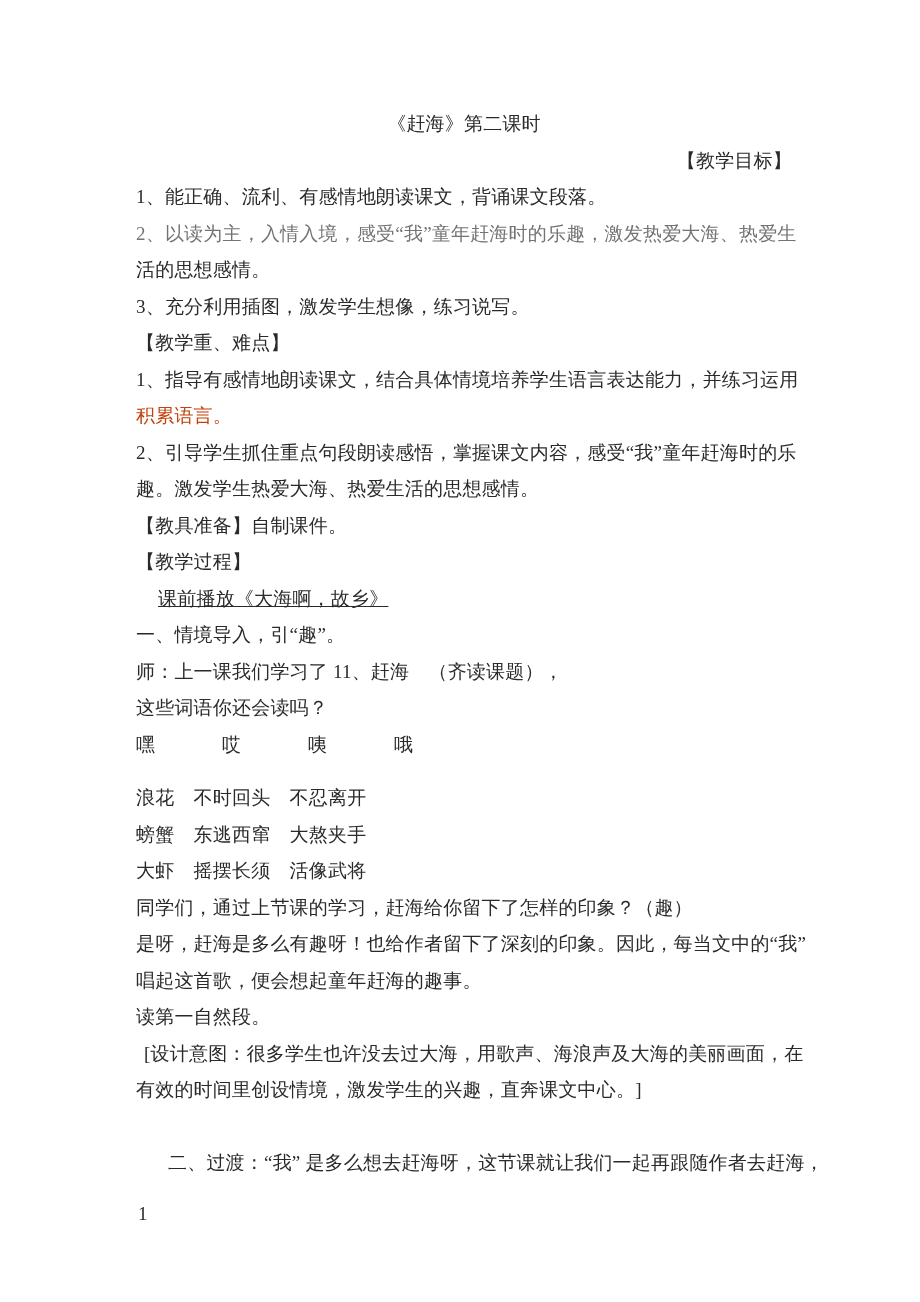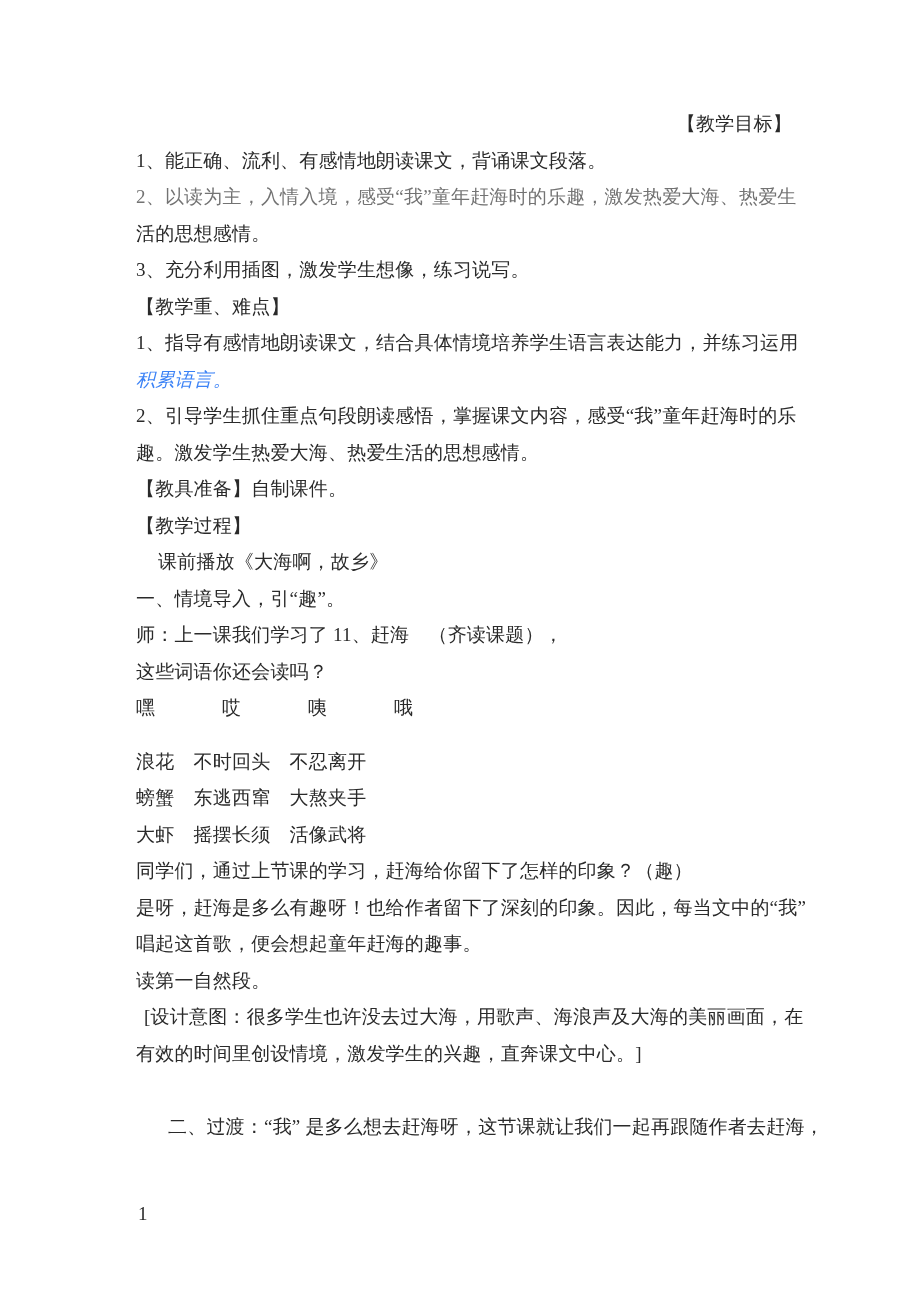--- a/index.html
+++ b/index.html
@@ -31,20 +31,21 @@
     font-size: 19px;
     color: #2a2a2a;
     white-space: pre;
     letter-spacing: 0.2px;
   }
   .title-line {
     text-align: center;
   }
   .indent-1 {
     text-indent: 22px;
+    text-decoration: underline;
   }
   .indent-half {
     text-indent: 8px;
   }
   .tabs {
     tab-size: 86px;
     -moz-tab-size: 86px;
   }
   .page-number {
     position: absolute;
@@ -54,29 +55,30 @@
     line-height: 36.5px;
     font-size: 19px;
     color: #2a2a2a;
   }
 </style>
 </head>
 <body style="background: rgb(255, 255, 255);">
 
 <div class="page">
   <div class="content">
+    <div class="line title-line" style="color: rgb(42, 42, 42);">《赶海》第二课时</div>
     <div>
         <div class="line" style="color: rgb(42, 42, 42); text-align: right;">【教学目标】</div>
         <div class="line" style="color: rgb(42, 42, 42);">1、能正确、流利、有感情地朗读课文，背诵课文段落。</div>
         <div class="line" style="color: #737373;">2、以读为主，入情入境，感受“我”童年赶海时的乐趣，激发热爱大海、热爱生</div>
         <div class="line" style="color: rgb(42, 42, 42);">活的思想感情。</div>
         <div class="line" style="color: rgb(42, 42, 42);">3、充分利用插图，激发学生想像，练习说写。</div>
         <div class="line" style="color: rgb(42, 42, 42);">【教学重、难点】</div>
         <div class="line" style="color: rgb(42, 42, 42);">1、指导有感情地朗读课文，结合具体情境培养学生语言表达能力，并练习运用</div>
-        <div class="line" style="color: #3b82f6; font-style: italic;">积累语言。</div>
+        <div class="line" style="color: #c2410c;">积累语言。</div>
         <div class="line" style="color: rgb(42, 42, 42);">2、引导学生抓住重点句段朗读感悟，掌握课文内容，感受“我”童年赶海时的乐</div>
         <div class="line" style="color: rgb(42, 42, 42);">趣。激发学生热爱大海、热爱生活的思想感情。</div>
         <div class="line" style="color: rgb(42, 42, 42);">【教具准备】自制课件。</div>
         <div class="line" style="color: rgb(42, 42, 42);">【教学过程】</div>
         <div class="line indent-1" style="color: rgb(42, 42, 42);">课前播放《大海啊，故乡》</div>
         <div class="line" style="color: rgb(42, 42, 42);">一、情境导入，引“趣”。</div>
         <div class="line" style="color: rgb(42, 42, 42);">师：上一课我们学习了 11、赶海　（齐读课题），</div>
         <div class="line" style="color: rgb(42, 42, 42);">这些词语你还会读吗？</div>
         <div class="line tabs" style="color: rgb(42, 42, 42);">嘿	哎	咦	哦</div>
         <div class="line" style="color: rgb(42, 42, 42); margin-top: 17px;">浪花　不时回头　不忍离开</div>

